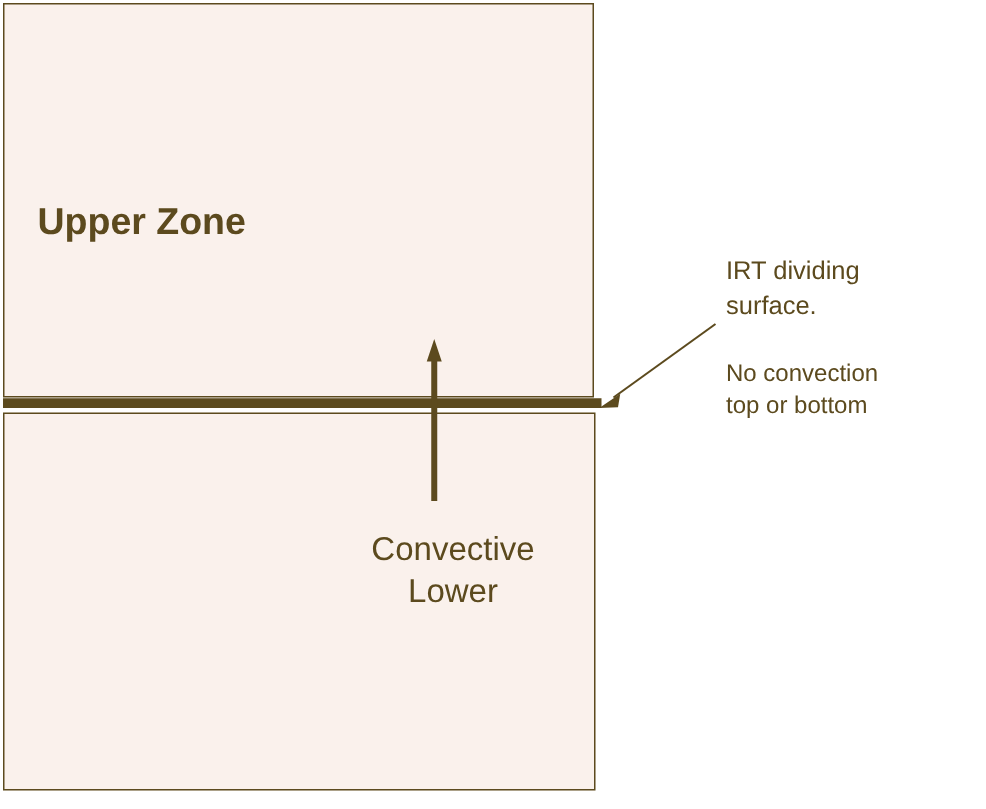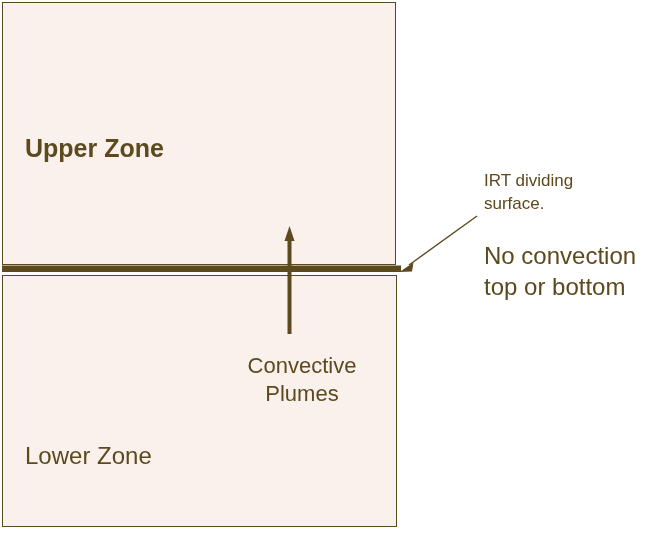--- a/index.html
+++ b/index.html
@@ -76,21 +76,21 @@
   }
   #annot-irt {
     left: 484px;
     top: 170px;
     font-size: 17px;
     line-height: 1.33;
   }
   #annot-noconv {
     left: 484px;
     top: 240px;
-    font-size: 24px;
+    font-size: 16px;
     line-height: 1.30;
   }
   svg { position: absolute; left: 0; top: 0; overflow: visible; }
 </style>
 </head>
 <body>
 
 <div id="canvas">
 
   <div id="upper-zone-box" class="zone-box"></div>
@@ -103,24 +103,23 @@
 
     <line x1="289.5" y1="334" x2="289.5" y2="238" stroke="#5c4a1e" stroke-width="4"></line>
     <polygon points="289.5,226 294.5,241 284.5,241" fill="#5c4a1e"></polygon>
 
     <line x1="477" y1="216" x2="409" y2="265" stroke="#5c4a1e" stroke-width="1.4"></line>
     <polygon points="399.5,272 413.5,262.5 412,271.5" fill="#5c4a1e"></polygon>
   </svg>
 
   <div id="upper-zone-label" class="zone-label">Upper Zone</div>
 
-  <div id="lower-zone-label" class="zone-label">Lower Zone</div>
 
   <div id="plume-label">Convective
-Plumes</div>
+Lower</div>
 
   <div id="annot-irt" class="annot">IRT dividing
 surface.</div>
 
   <div id="annot-noconv" class="annot">No convection
 top or bottom</div>
 
 </div>
 
 </body></html>

